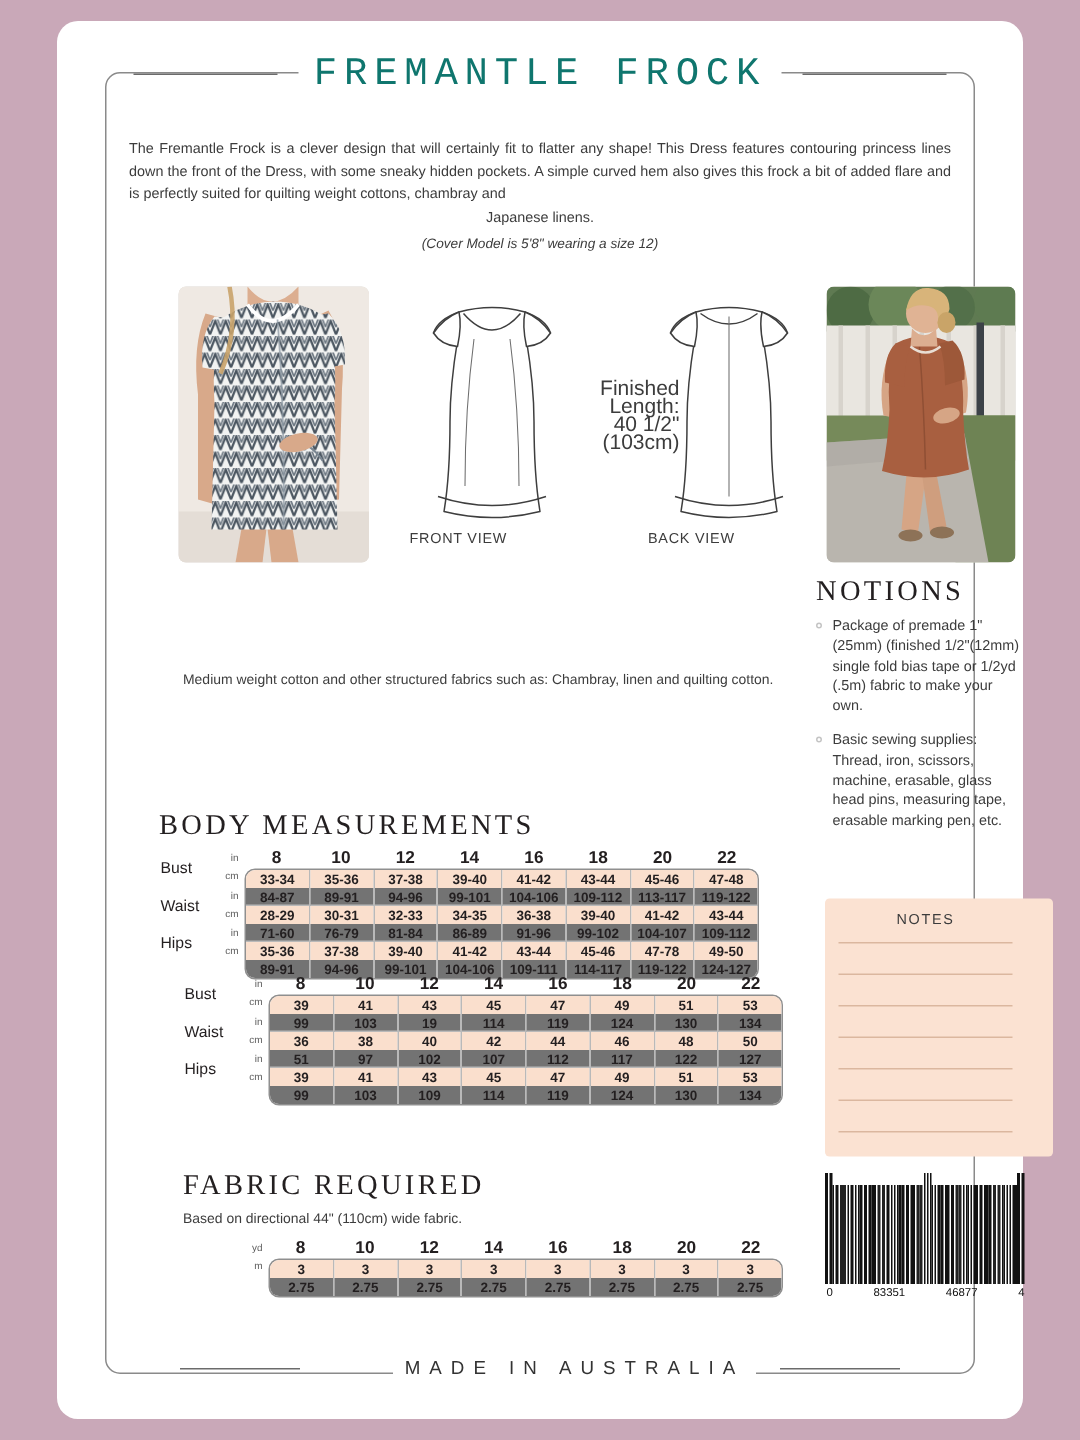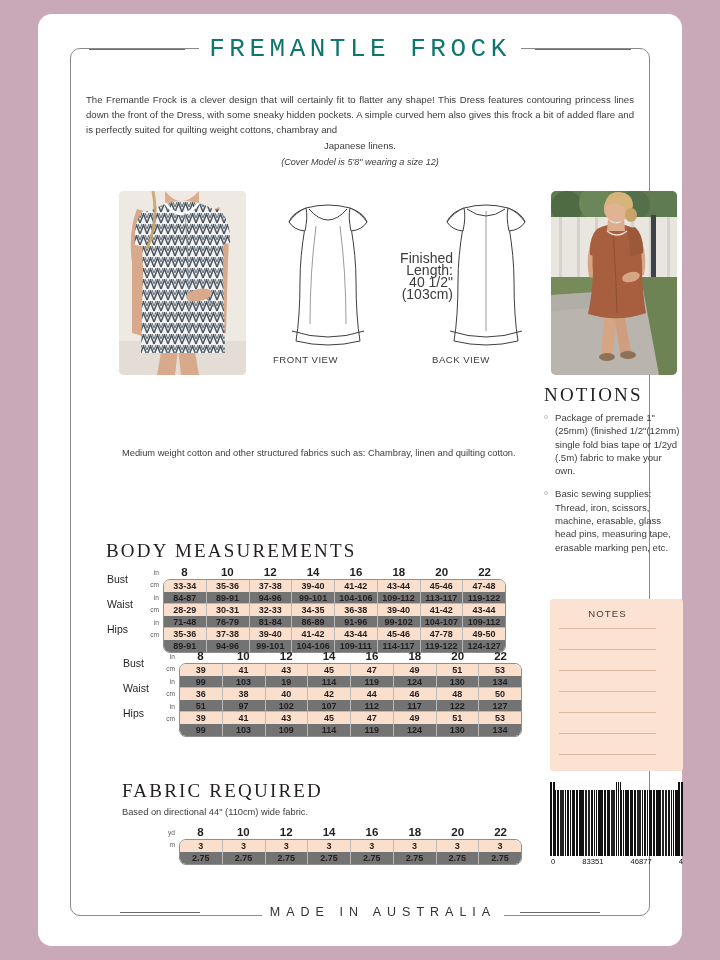--- a/index.html
+++ b/index.html
@@ -263,21 +263,21 @@
     height: 4px;
     border: 1px solid #c4c4c4;
     border-radius: 50%;
   }
 
   
   .notes-box {
     position: absolute;
     left: 6px;
     top: 215px;
-    width: 133px;
+    width: 152px;
     height: 172px;
     background: #fbe2d2;
     border-radius: 3px;
     padding: 9px 27px 0 9px;
   }
   .notes-title {
     text-align: center;
     font-size: 9.6px;
     letter-spacing: 1.1px;
     color: #3c3c3c;
@@ -527,21 +527,21 @@
             <div class="rl" style="top: 51px;">
               <span class="name">Hips</span>
               <span class="units"><span>in</span><br><span>cm</span></span>
             </div>
           </div>
         <div class="tbl-body">
             <div class="tcol">
               <div class="tcell unit-in">33-34</div>
               <div class="tcell unit-cm grp-end">84-87</div>
               <div class="tcell unit-in">28-29</div>
-              <div class="tcell unit-cm grp-end">71-48</div>
+              <div class="tcell unit-cm grp-end">71-60</div>
               <div class="tcell unit-in">35-36</div>
               <div class="tcell unit-cm">89-91</div>
             </div>
             <div class="tcol">
               <div class="tcell unit-in">35-36</div>
               <div class="tcell unit-cm grp-end">89-91</div>
               <div class="tcell unit-in">30-31</div>
               <div class="tcell unit-cm grp-end">76-79</div>
               <div class="tcell unit-in">37-38</div>
               <div class="tcell unit-cm">94-96</div>

